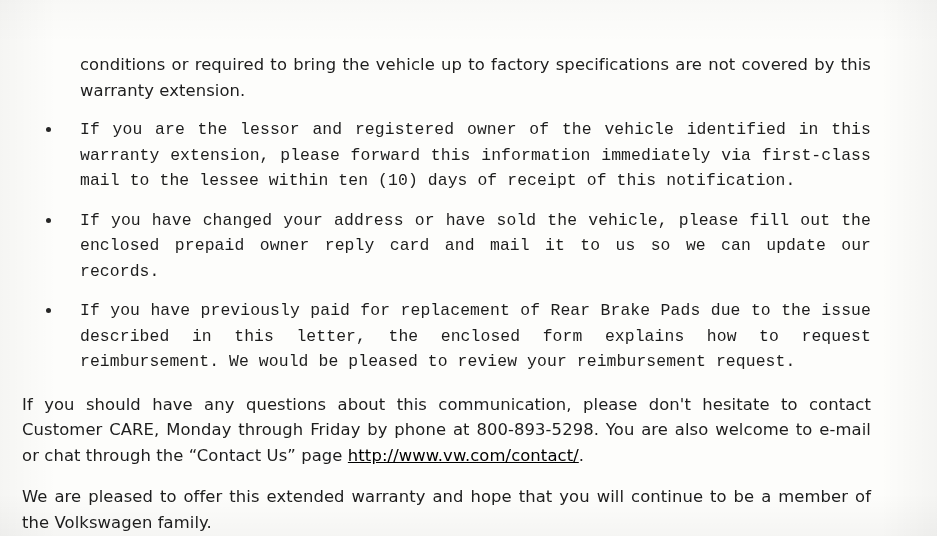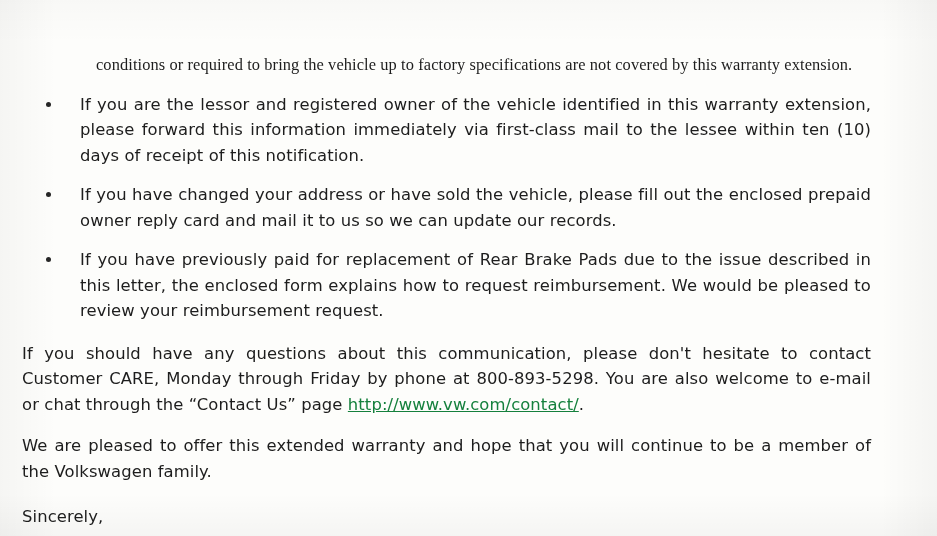--- a/index.html
+++ b/index.html
@@ -41,35 +41,35 @@
   p, li {
     margin: 0;
     font-size: 16.4px;
     line-height: 25.5px;
     letter-spacing: 0.1px;
     text-align: justify;
     text-justify: inter-word;
     color: #1d1d1d;
   }
   .continuation {
-    margin-left: 74px;
+    margin-left: 58px;
     margin-right: 6px;
-    font-family: Liberation Serif, serif;
   }
   ul.bullets {
     list-style: none;
     margin: 0;
     padding: 0;
     margin-top: 14px;
   }
   ul.bullets > li {
     position: relative;
     padding-left: 58px;
     margin-bottom: 14px;
     margin-right: 6px;
+    font-family: Liberation Mono, monospace;
   }
   ul.bullets > li:last-child {
     margin-bottom: 0;
   }
   .bullet-dot {
     position: absolute;
     left: 24px;
     top: 10px;
     width: 5px;
     height: 5px;
@@ -80,21 +80,21 @@
     margin-top: 17px;
     margin-right: 6px;
   }
   .para.tight {
     margin-top: 16px;
   }
   .closing {
     margin-top: 20px;
   }
   a.inline-link {
-    color: #15803d;
+    color: #000000;
     text-decoration: underline;
   }
 </style>
 </head>
 <body>
 
 <div class="page">
   <div class="body-text">
 
     <p class="continuation">conditions or required to bring the vehicle up to factory specifications are not covered by this warranty extension.</p>

